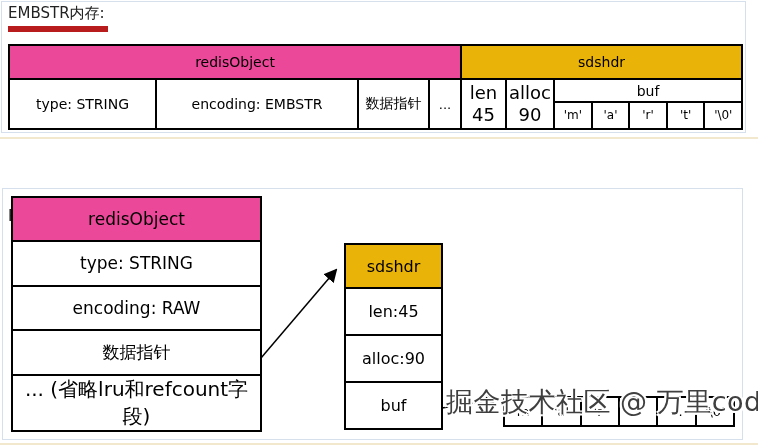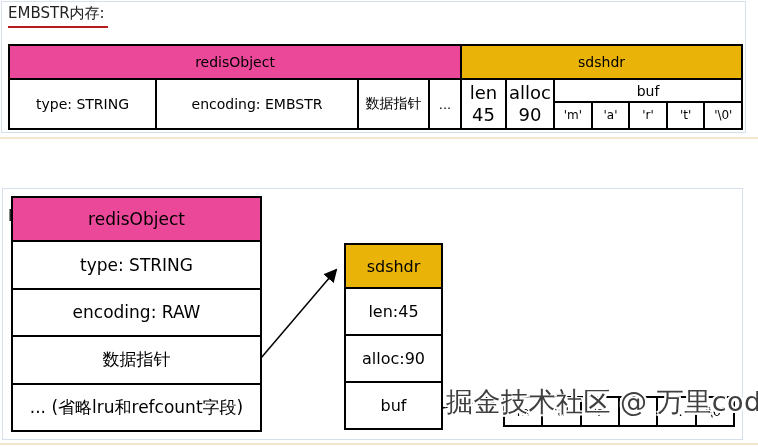--- a/index.html
+++ b/index.html
@@ -14,21 +14,21 @@
   }
 
   
   .section-label {
     position: absolute;
     left: 8px;
     font-size: 15px;
     color: #222;
     white-space: nowrap;
   }
-  #embstr-label { top: 4px; border-bottom: 2px solid #b91c1c; padding: 0 3px 3px 0; }
+  #embstr-label { top: 4px; border-bottom: 6px solid #b91c1c; padding: 0 3px 3px 0; }
   #raw-label { top: 164px; margin-top: 43px; }
 
   
   .img-frame { position: absolute; border: 1px solid #d6e0ec; background: transparent; }
   #embstr-frame { left: 1px; top: 1px; width: 745px; height: 132px; }
   #raw-frame { left: 2px; top: 188px; width: 741px; height: 252px; }
 
   
   .divider { position: absolute; left: 0; width: 758px; height: 2px; background: #f2e8cd; }
   #divider-mid { top: 137px; }
@@ -68,21 +68,21 @@
   
   #raw-canvas { position: absolute; left: 2px; top: 188px; width: 741px; height: 252px; }
 
   .struct-box { position: absolute; border: 2px solid #000; background: #fff; display: flex; flex-direction: column; text-align: center; }
   .struct-box .box-hdr { border-bottom: 2px solid #000; display: flex; align-items: center; justify-content: center; }
   .struct-box .box-row { flex: 1; border-bottom: 2px solid #000; display: flex; align-items: center; justify-content: center; }
   .struct-box .box-row:last-child { border-bottom: none; }
 
   #raw-redisobject { left: 9px; top: 8px; width: 251px; height: 236px; font-size: 17px; }
   #raw-redisobject .box-hdr { height: 44px; }
-  #raw-redisobject .box-row.small { font-size: 17px; }
+  #raw-redisobject .box-row.small { font-size: 20px; }
 
   #raw-sdshdr { left: 342px; top: 55px; width: 99px; height: 187px; font-size: 16px; }
   #raw-sdshdr .box-hdr { height: 44px; }
 
   #raw-buf-chars {
     position: absolute; left: 501px; top: 208px; width: 232px; height: 31px;
     display: flex; border: 2px solid #000; background: #fff;
   }
   #raw-buf-chars span {
     flex: 1; display: flex; align-items: center; justify-content: center;

